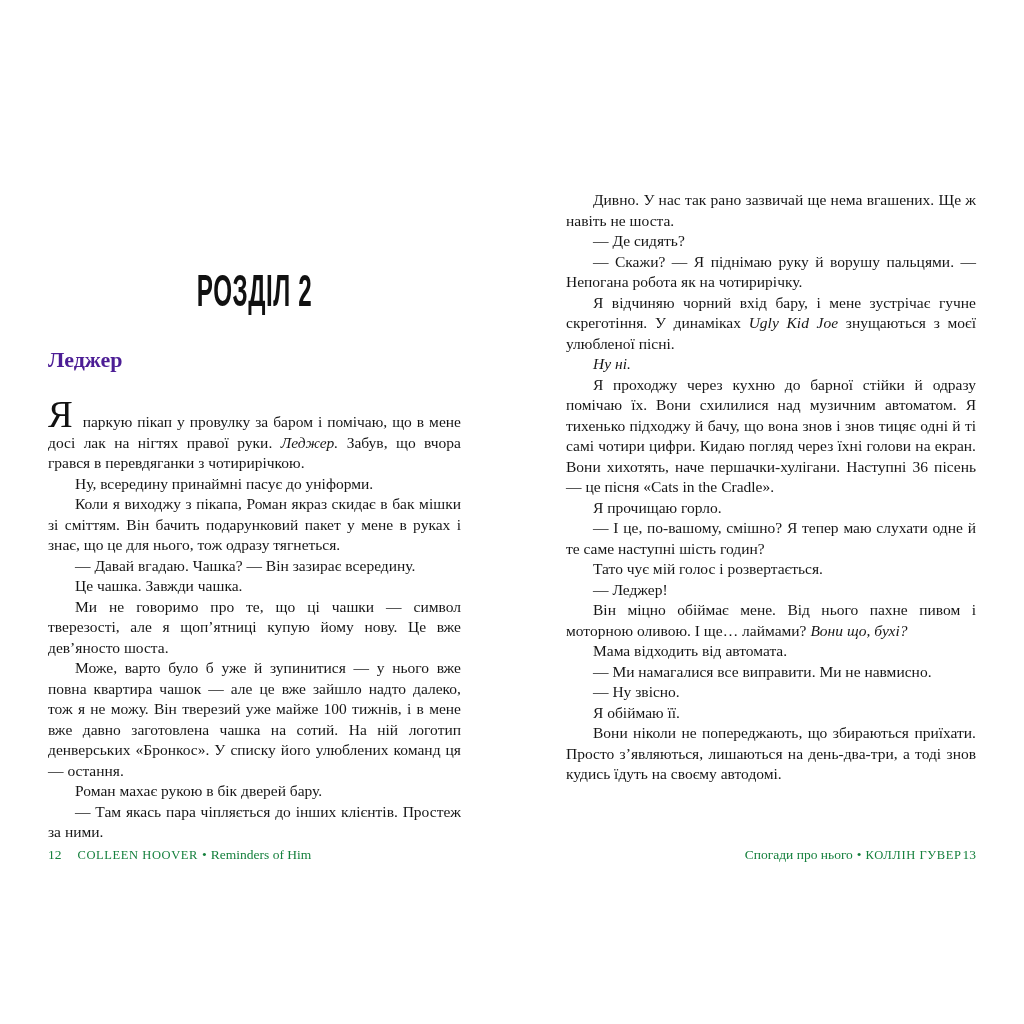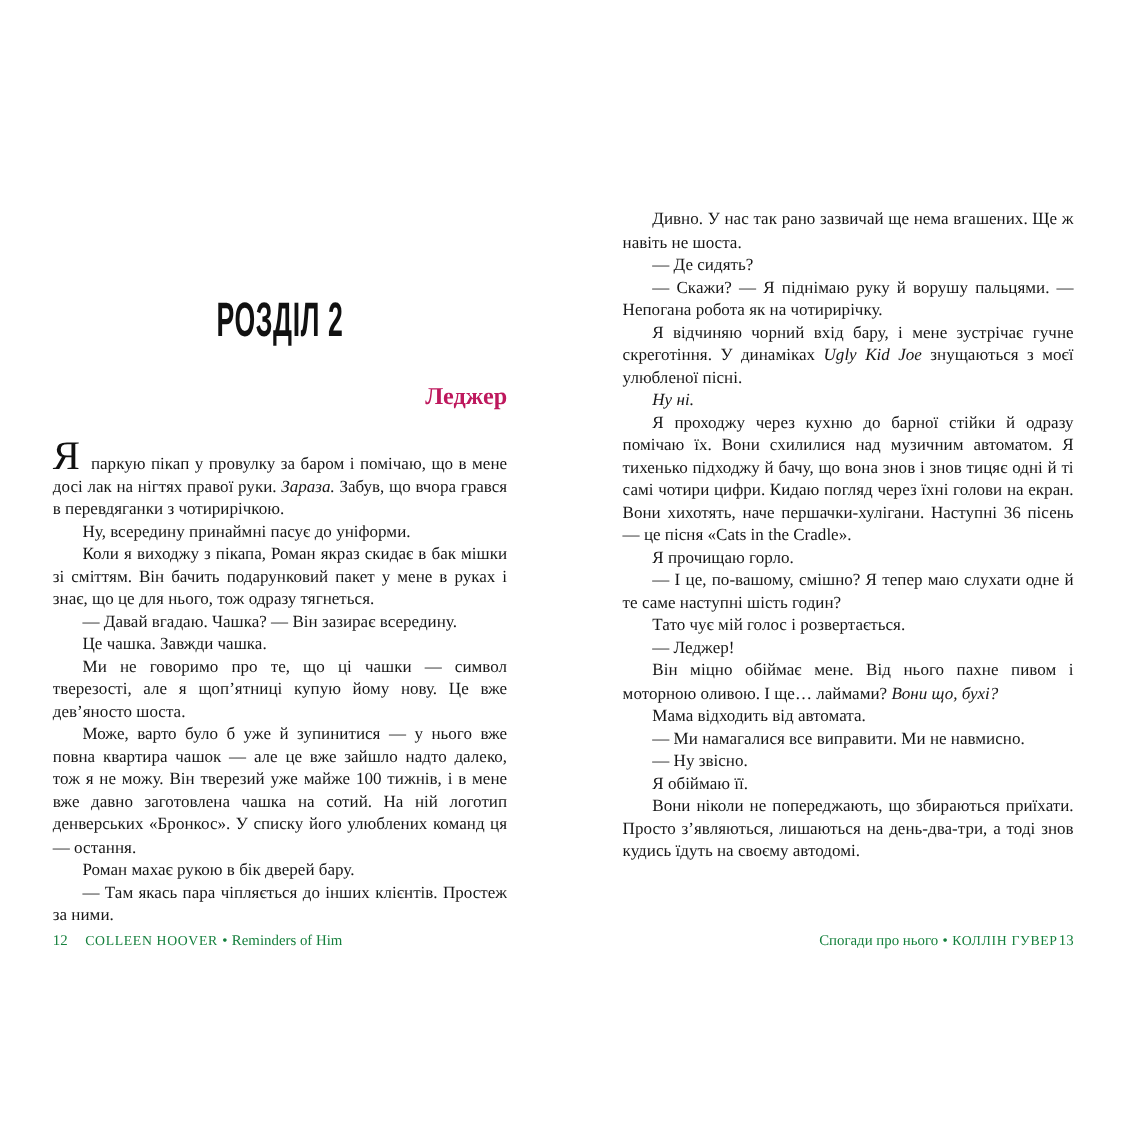--- a/index.html
+++ b/index.html
@@ -18,21 +18,21 @@
     position:absolute; top:268px; left:0; width:100%;
     text-align:center;
     font-family:"Liberation Sans", sans-serif;
     font-weight:700; font-size:44px; line-height:46px;
     letter-spacing:1px; white-space:nowrap;
     transform:scaleX(0.55); transform-origin:50% 50%;
     color:#111111;
   }
   .chapter-subtitle {
     position:absolute; top:347px; left:0; width:100%;
-    text-align:right; font-size:22px; font-weight:700; color:#be185d;
+    text-align:left; font-size:22px; font-weight:700; color:#4c1d95;
   }
 
   .body-text {
     position:absolute; left:0; width:100%;
     font-size:15.5px; line-height:20.5px;
     text-align:justify; text-justify:inter-word;
   }
   #left-body  { top:412px; }
   #right-body { top:190px; }
 
@@ -58,21 +58,21 @@
 </style>
 </head>
 <body>
 
 <div class="spread">
 
   <div class="page page-left">
     <div class="chapter-heading">РОЗДІЛ 2</div>
     <div class="chapter-subtitle">Леджер</div>
     <div class="body-text" id="left-body">
-        <p class="para no-indent"><span class="dropcap">Я</span><span> паркую пікап у провулку за баром і помічаю, що в мене досі лак на нігтях правої руки. </span><span class="italic">Зараза.</span><span> Забув, що вчора грався в перевдяганки з чотирирічкою.</span></p>
+        <p class="para no-indent"><span class="dropcap">Я</span><span> паркую пікап у провулку за баром і помічаю, що в мене досі лак на нігтях правої руки. </span><span class="italic">Леджер.</span><span> Забув, що вчора грався в перевдяганки з чотирирічкою.</span></p>
         <p class="para"><span>Ну, всередину принаймні пасує до уніформи.</span></p>
         <p class="para"><span>Коли я виходжу з пікапа, Роман якраз скидає в бак мішки зі сміттям. Він бачить подарунковий пакет у мене в руках і знає, що це для нього, тож одразу тягнеться.</span></p>
         <p class="para"><span>— Давай вгадаю. Чашка? — Він зазирає всередину.</span></p>
         <p class="para"><span>Це чашка. Завжди чашка.</span></p>
         <p class="para"><span>Ми не говоримо про те, що ці чашки — символ тверезості, але я щоп’ятниці купую йому нову. Це вже дев’яносто шоста.</span></p>
         <p class="para"><span>Може, варто було б уже й зупинитися — у нього вже повна квартира чашок — але це вже зайшло надто далеко, тож я не можу. Він тверезий уже майже 100 тижнів, і в мене вже давно заготовлена чашка на сотий. На ній логотип денверських «Бронкос». У списку його улюблених команд ця — остання.</span></p>
         <p class="para"><span>Роман махає рукою в бік дверей бару.</span></p>
         <p class="para"><span>— Там якась пара чіпляється до інших клієнтів. Простеж за ними.</span></p>
       </div>
     <div class="page-footer footer-left">

